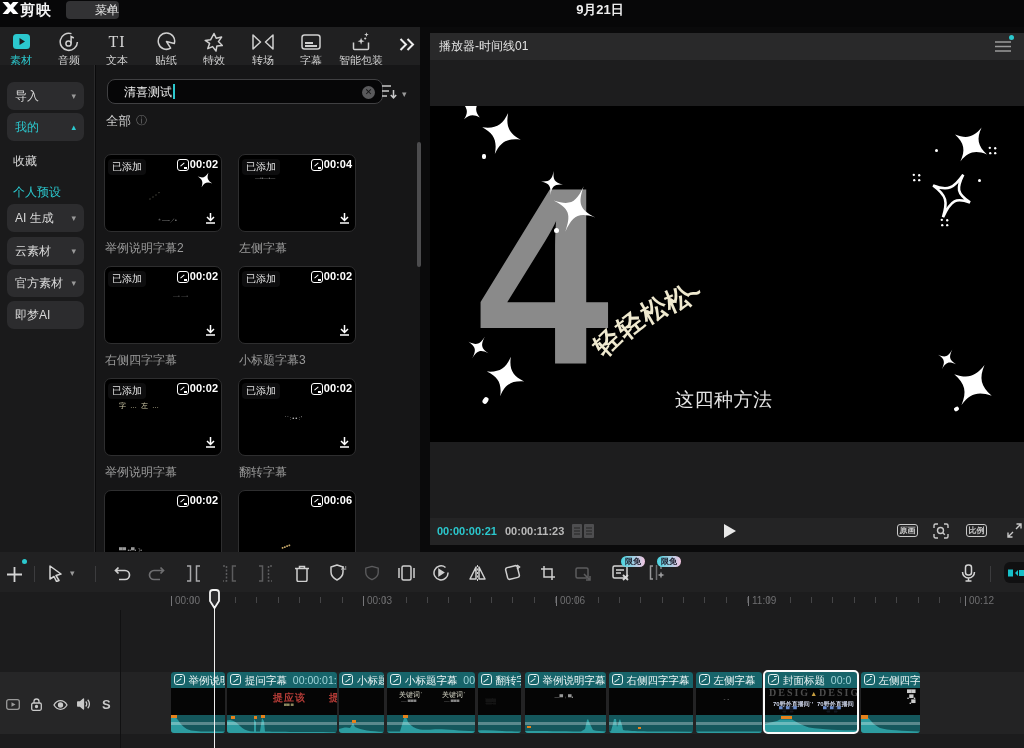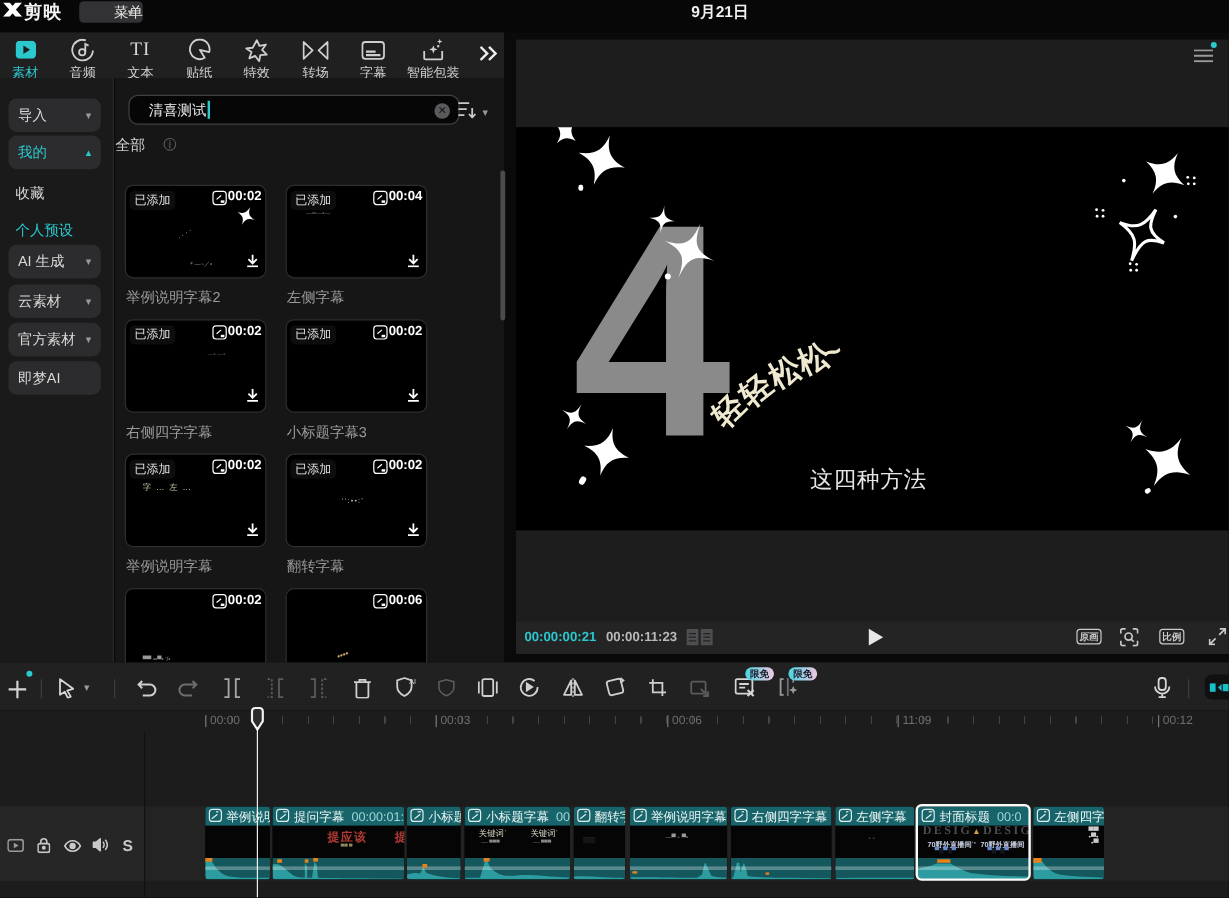--- a/index.html
+++ b/index.html
@@ -172,21 +172,21 @@
     <div id="searchbox">
       <div class="txt">清喜测试</div>
       <div class="cur"></div>
       <div class="clr">✕</div>
     </div>
     <svg class="abs" style="left:285px;top:19px" width="17" height="15" viewBox="0 0 17 15" fill="none" stroke="#c9c9c9" stroke-width="1.5">
         <path d="M1,2 H10 M1,7 H8 M1,12 H6"></path>
         <path d="M12.5,6 V13.5 M9.8,11 L12.5,13.8 L15.2,11"></path>
       </svg>
     <div class="abs" style="left:306px;top:24px;color:#9a9a9a;font-size:9px">▾</div>
-    <div class="abs" style="left:0;top:48px;color:#cfcfcf;font-size:12.5px">全部</div>
+    <div class="abs" style="left:10px;top:48px;color:#cfcfcf;font-size:12.5px">全部</div>
     <div class="abs" style="left:40px;top:48px;color:#6f6f6f;font-size:11px">ⓘ</div>
     <div id="cards">
 
       <div class="card" style="left:8px;top:89px">
         <div class="badge-added">已添加</div>
         <div class="time">00:02</div>
           <div class="tico" style="right:32px"></div>
         <svg class="abs" style="right:8px;top:17px" width="16" height="16" viewBox="0 0 20 20">
             <path d="M10,0 C11,7 13,9 20,10 C13,11 11,13 10,20 C9,13 7,11 0,10 C7,9 9,7 10,0 Z" fill="#fff" transform="rotate(25 10 10)"></path>
           </svg>
@@ -263,20 +263,21 @@
       <div class="card" style="left:142px;top:425px">
         <div class="time">00:06</div>
           <div class="tico" style="right:32px"></div>
         <div class="abs" style="left:42px;top:52px;color:#c9a96a;font-size:7px;transform:rotate(-20deg)">••••</div>
       </div>
     </div>
     <div class="abs" style="left:321px;top:77px;width:4px;height:125px;background:#4c4c4e;border-radius:2px"></div>
   </div>
 
   <div id="player">
+    <div id="phead">播放器-时间线01</div>
     <svg class="abs" style="left:565px;top:8px" width="16" height="11" viewBox="0 0 16 11">
         <path d="M0,1 H16 M0,5.5 H16 M0,10 H16" stroke="#9a9a9a" stroke-width="1.6"></path>
       </svg>
     <div class="abs" style="left:579px;top:1.5px;width:5px;height:5px;border-radius:50%;background:#2bc8ce"></div>
     <div id="video">
 
       <svg class="abs" style="left:29px;top:-7px" width="25" height="23" viewBox="0 0 100 100">
           <path d="M50,0 C54,31 66,44 97,50 C66,56 54,69 50,100 C46,69 34,56 3,50 C34,44 46,31 50,0 Z" fill="#fff" transform="rotate(40 50 50)"></path>
         </svg>
       <svg class="abs" style="left:50px;top:6px" width="43" height="43" viewBox="0 0 100 100">

